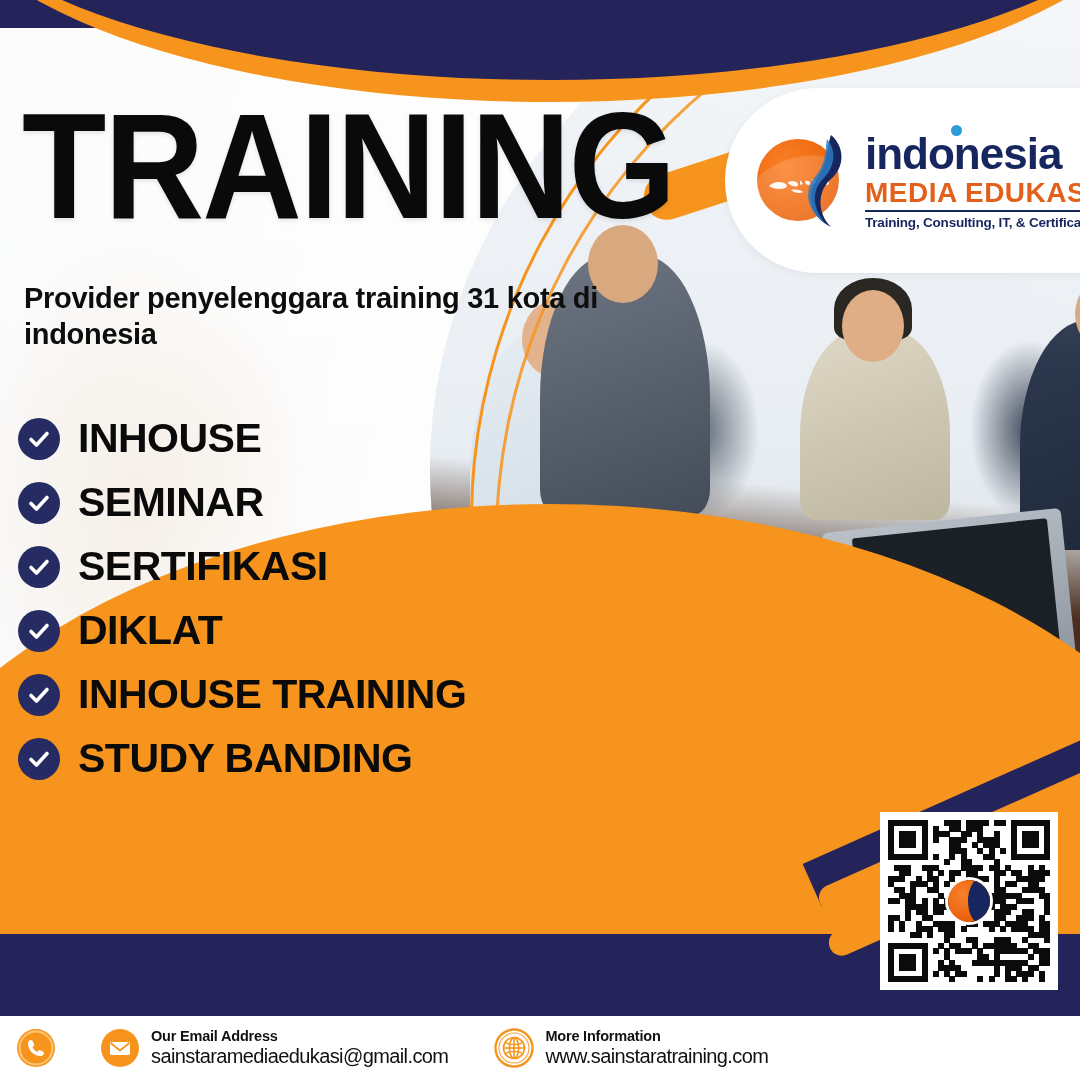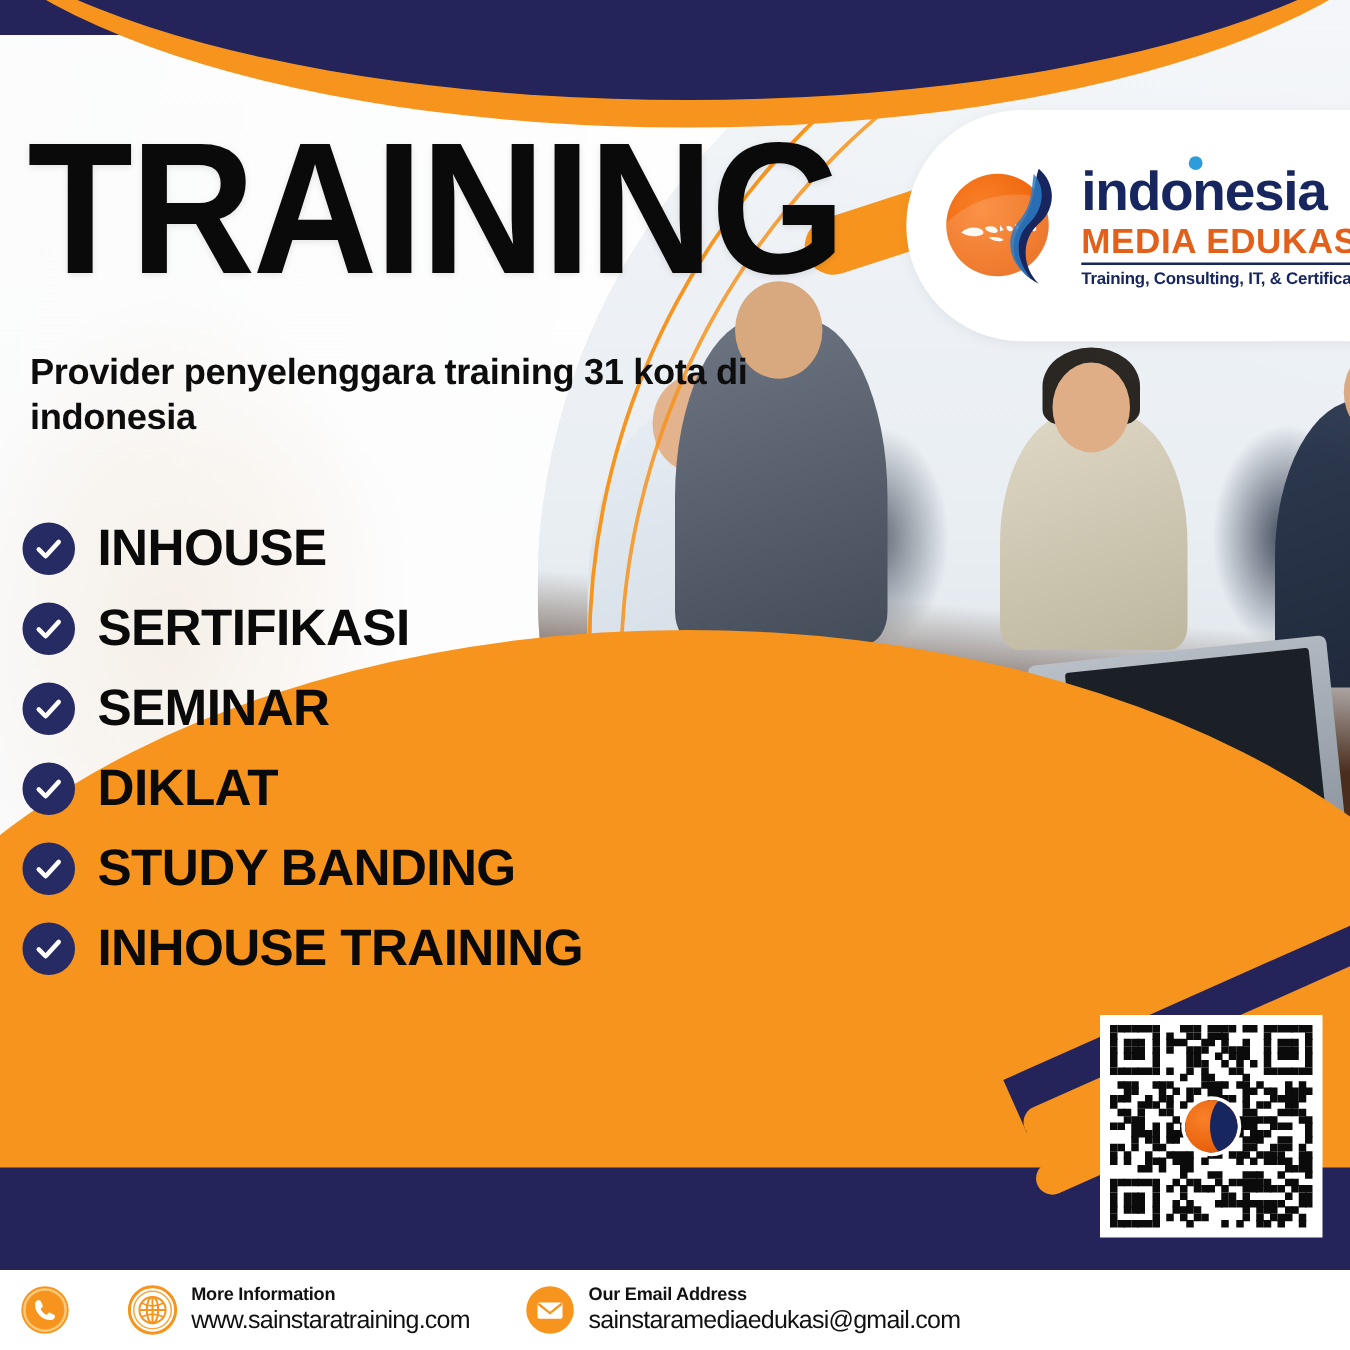--- a/index.html
+++ b/index.html
@@ -355,53 +355,53 @@
           </svg>
       </span>
       <span class="feature-label">INHOUSE</span>
     </div>
     <div class="feature">
       <span class="check">
         <svg viewBox="0 0 24 24">
             <path d="M4 12.5 L9.5 18 L20 6.5" stroke="#fff" stroke-width="3.6" fill="none" stroke-linecap="round" stroke-linejoin="round"></path>
           </svg>
       </span>
-      <span class="feature-label">SERTIFIKASI</span>
+      <span class="feature-label">SEMINAR</span>
     </div>
     <div class="feature">
       <span class="check">
         <svg viewBox="0 0 24 24">
             <path d="M4 12.5 L9.5 18 L20 6.5" stroke="#fff" stroke-width="3.6" fill="none" stroke-linecap="round" stroke-linejoin="round"></path>
           </svg>
       </span>
-      <span class="feature-label">SEMINAR</span>
+      <span class="feature-label">SERTIFIKASI</span>
     </div>
     <div class="feature">
       <span class="check">
         <svg viewBox="0 0 24 24">
             <path d="M4 12.5 L9.5 18 L20 6.5" stroke="#fff" stroke-width="3.6" fill="none" stroke-linecap="round" stroke-linejoin="round"></path>
           </svg>
       </span>
       <span class="feature-label">DIKLAT</span>
     </div>
     <div class="feature">
       <span class="check">
         <svg viewBox="0 0 24 24">
             <path d="M4 12.5 L9.5 18 L20 6.5" stroke="#fff" stroke-width="3.6" fill="none" stroke-linecap="round" stroke-linejoin="round"></path>
           </svg>
       </span>
-      <span class="feature-label">STUDY BANDING</span>
+      <span class="feature-label">INHOUSE TRAINING</span>
     </div>
     <div class="feature">
       <span class="check">
         <svg viewBox="0 0 24 24">
             <path d="M4 12.5 L9.5 18 L20 6.5" stroke="#fff" stroke-width="3.6" fill="none" stroke-linecap="round" stroke-linejoin="round"></path>
           </svg>
       </span>
-      <span class="feature-label">INHOUSE TRAINING</span>
+      <span class="feature-label">STUDY BANDING</span>
     </div>
   </div>
 
   <div class="qr-box">
     <div class="qr-canvas" id="qr-canvas">
         <div class="qr-cell" style="left: 0px; top: 0px; width: 6px; height: 6px;"></div>
         <div class="qr-cell" style="left: 5.58621px; top: 0px; width: 6px; height: 6px;"></div>
         <div class="qr-cell" style="left: 11.1724px; top: 0px; width: 6px; height: 6px;"></div>
         <div class="qr-cell" style="left: 16.7586px; top: 0px; width: 6px; height: 6px;"></div>
         <div class="qr-cell" style="left: 22.3448px; top: 0px; width: 6px; height: 6px;"></div>
@@ -814,43 +814,43 @@
   <div class="footer">
 
     <div class="f-item contact">
       <svg class="f-ico" viewBox="0 0 40 40">
         <circle cx="20" cy="20" r="19" fill="#F7941D"></circle>
         <circle cx="20" cy="20" r="16.5" fill="none" stroke="#FCC87A" stroke-width="2"></circle>
         <path d="M15 12c-1.6 0-3 1.5-3 3.3 0 7 5.7 12.7 12.7 12.7 1.8 0 3.3-1.4 3.3-3 0-.6-.3-1-.8-1.3l-3.1-1.5c-.6-.3-1.3-.1-1.7.4l-1 1.3c-2.2-1-4-2.8-5-5l1.3-1c.5-.4.7-1.1.4-1.7l-1.5-3.1c-.3-.5-.7-.8-1.3-.8z" fill="#ffffff"></path>
       </svg>
     </div>
 
+    <div class="f-item email">
+      <svg class="f-ico" viewBox="0 0 40 40">
+        <circle cx="20" cy="20" r="19" fill="#F7941D"></circle>
+        <rect x="10" y="14" width="20" height="13" rx="1.4" fill="#ffffff"></rect>
+        <path d="M10.6 15 L20 22.5 L29.4 15" fill="none" stroke="#F7941D" stroke-width="1.8" stroke-linejoin="round"></path>
+      </svg>
+      <span class="f-text">
+        <span class="f-title">Our Email Address</span>
+        <span class="f-value">sainstaramediaedukasi@gmail.com</span>
+      </span>
+    </div>
+
     <div class="f-item web">
       <svg class="f-ico" viewBox="0 0 40 40">
         <circle cx="20" cy="20" r="18.5" fill="none" stroke="#F7941D" stroke-width="2.4"></circle>
         <circle cx="20" cy="20" r="15" fill="none" stroke="#F8A53F" stroke-width="1.2"></circle>
         <circle cx="20" cy="20" r="10.5" fill="none" stroke="#F7941D" stroke-width="1.6"></circle>
         <ellipse cx="20" cy="20" rx="4.6" ry="10.5" fill="none" stroke="#F7941D" stroke-width="1.6"></ellipse>
         <line x1="9.5" y1="20" x2="30.5" y2="20" stroke="#F7941D" stroke-width="1.6"></line>
         <line x1="20" y1="9.5" x2="20" y2="30.5" stroke="#F7941D" stroke-width="1.6"></line>
         <path d="M11.6 14.6q8.4 4.2 16.8 0" fill="none" stroke="#F7941D" stroke-width="1.3"></path>
         <path d="M11.6 25.4q8.4-4.2 16.8 0" fill="none" stroke="#F7941D" stroke-width="1.3"></path>
       </svg>
       <span class="f-text">
         <span class="f-title">More Information</span>
         <span class="f-value">www.sainstaratraining.com</span>
       </span>
     </div>
 
-    <div class="f-item email">
-      <svg class="f-ico" viewBox="0 0 40 40">
-        <circle cx="20" cy="20" r="19" fill="#F7941D"></circle>
-        <rect x="10" y="14" width="20" height="13" rx="1.4" fill="#ffffff"></rect>
-        <path d="M10.6 15 L20 22.5 L29.4 15" fill="none" stroke="#F7941D" stroke-width="1.8" stroke-linejoin="round"></path>
-      </svg>
-      <span class="f-text">
-        <span class="f-title">Our Email Address</span>
-        <span class="f-value">sainstaramediaedukasi@gmail.com</span>
-      </span>
-    </div>
-
   </div>
 </div>
 
 </body></html>

